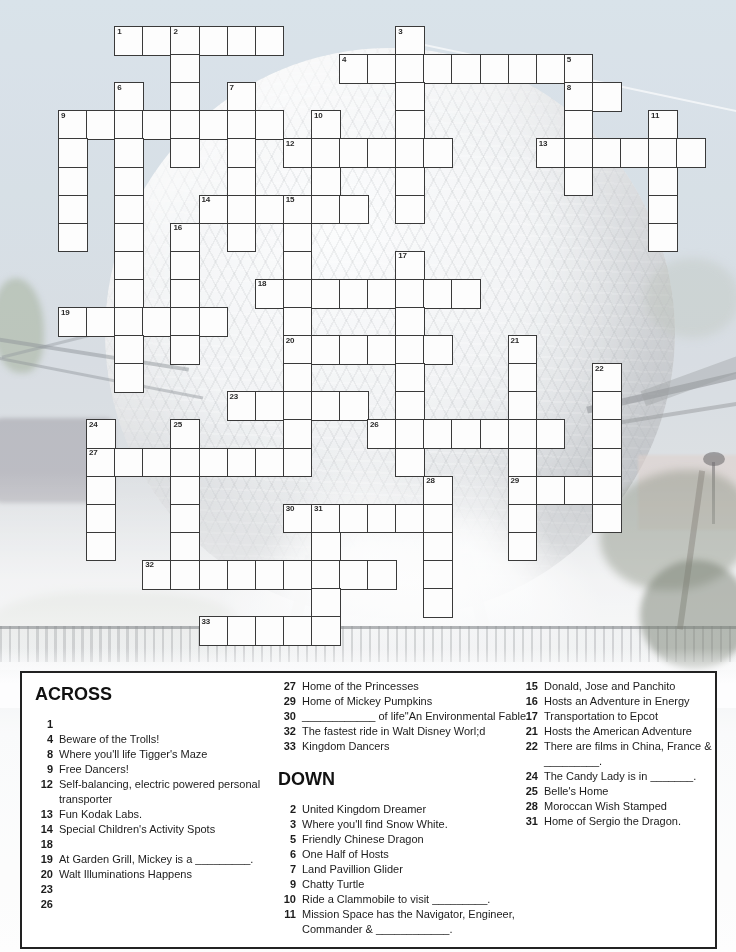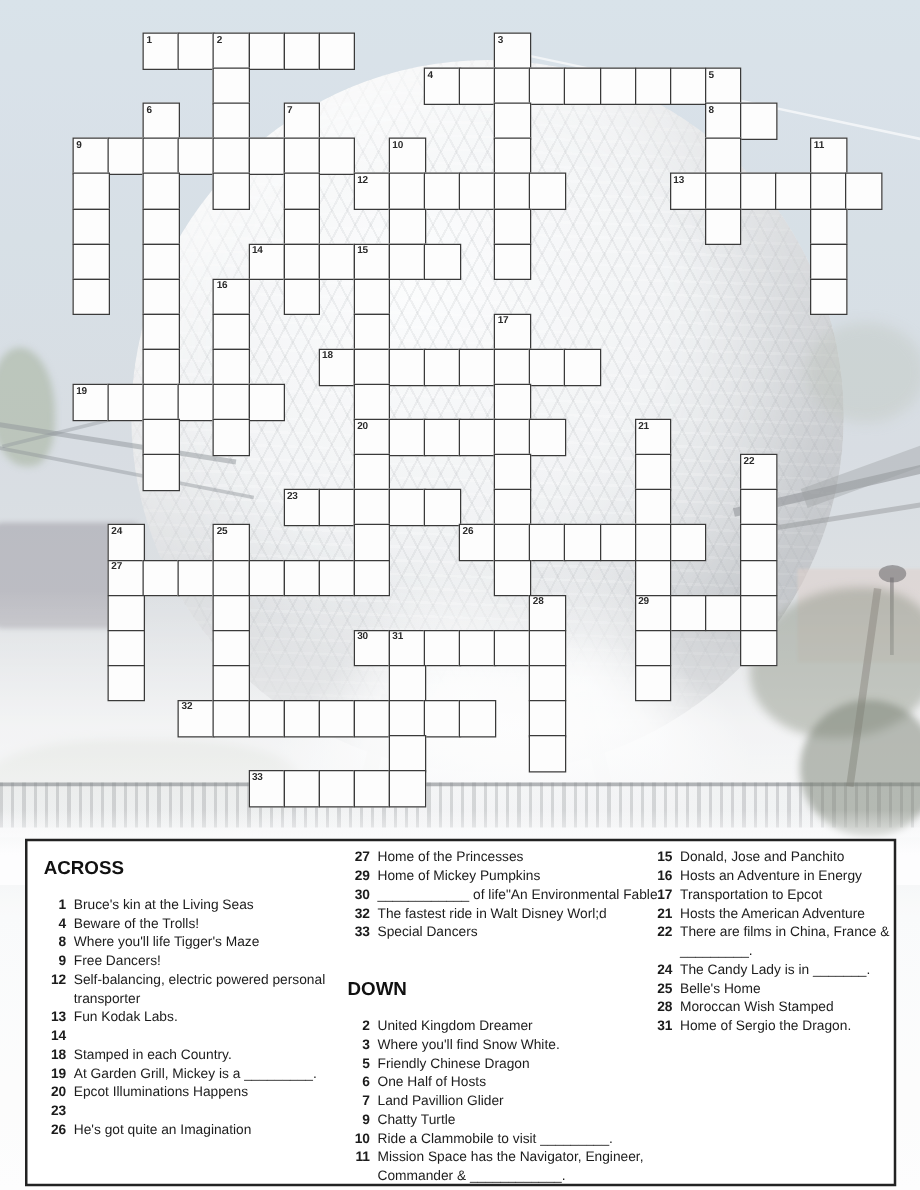--- a/index.html
+++ b/index.html
@@ -54,22 +54,22 @@
 
   #grid { position:absolute; inset:0; }
   .cell { position:absolute; width:29.7px; height:29.7px; background:#fdfdfd; border:1.6px solid #3a3a3a; }
   .cellnum { position:absolute; top:0.5px; left:2px; font-size:8px; line-height:1.1; font-weight:700; color:#2a2a2a; letter-spacing:-0.2px; }
 
   .cluebox { position:absolute; left:20px; top:671px; width:697px; height:278px; background:#fff; border:2px solid #222; }
   .clue-col { position:absolute; }
   .col-1 { left:13px; top:14px; width:238px; }
   .col-2 { left:256px; top:6px; width:260px; }
   .col-3 { left:498px; top:6px; width:196px; }
-  .clue-header { font-size:15px; line-height:15px; font-weight:700; color:#111; margin-bottom:15px; }
-  .clue-header:not(:first-child) { margin-top:30px; }
+  .clue-header { font-size:18px; line-height:15px; font-weight:700; color:#111; margin-bottom:15px; }
+  .clue-header:not(:first-child) { margin-top:18px; }
   .clue { display:flex; font-size:11px; line-height:15px; color:#1c1c1c; }
   .cnum { flex:0 0 18px; text-align:right; font-weight:700; margin-right:6px; }
   .ctxt { flex:1; }
 </style>
 </head>
 <body>
 
 <div class="stage">
   <div class="photo">
     <div class="contrail"></div>
@@ -346,21 +346,20 @@
       <div class="cell" style="left: 254.7px; top: 616.1px;"></div>
       <div class="cell" style="left: 282.8px; top: 616.1px;"></div>
       <div class="cell" style="left: 310.9px; top: 616.1px;"></div>
     </div>
 
   <div class="cluebox">
     <div class="clue-col col-1">
         <div class="clue-header">ACROSS</div>
         <div class="clue">
           <span class="cnum">1</span>
-          <span class="ctxt">Bruce's kin at the Living Seas</span>
         </div>
         <div class="clue">
           <span class="cnum">4</span>
           <span class="ctxt">Beware of the Trolls!</span>
         </div>
         <div class="clue">
           <span class="cnum">8</span>
           <span class="ctxt">Where you'll life Tigger's Maze</span>
         </div>
         <div class="clue">
@@ -370,39 +369,38 @@
         <div class="clue">
           <span class="cnum">12</span>
           <span class="ctxt">Self-balancing, electric powered personal transporter</span>
         </div>
         <div class="clue">
           <span class="cnum">13</span>
           <span class="ctxt">Fun Kodak Labs.</span>
         </div>
         <div class="clue">
           <span class="cnum">14</span>
+          <span class="ctxt">Special  Children's Activity Spots</span>
         </div>
         <div class="clue">
           <span class="cnum">18</span>
-          <span class="ctxt">Stamped in each Country.</span>
         </div>
         <div class="clue">
           <span class="cnum">19</span>
           <span class="ctxt">At Garden Grill, Mickey is a _________.</span>
         </div>
         <div class="clue">
           <span class="cnum">20</span>
-          <span class="ctxt">Epcot Illuminations Happens</span>
+          <span class="ctxt">Walt Illuminations Happens</span>
         </div>
         <div class="clue">
           <span class="cnum">23</span>
         </div>
         <div class="clue">
           <span class="cnum">26</span>
-          <span class="ctxt">He's got quite an Imagination</span>
         </div>
       </div>
     <div class="clue-col col-2">
         <div class="clue">
           <span class="cnum">27</span>
           <span class="ctxt">Home of the Princesses</span>
         </div>
         <div class="clue">
           <span class="cnum">29</span>
           <span class="ctxt">Home of Mickey Pumpkins</span>
@@ -410,21 +408,21 @@
         <div class="clue">
           <span class="cnum">30</span>
           <span class="ctxt">____________ of life"An Environmental Fable.</span>
         </div>
         <div class="clue">
           <span class="cnum">32</span>
           <span class="ctxt">The fastest  ride in Walt Disney Worl;d</span>
         </div>
         <div class="clue">
           <span class="cnum">33</span>
-          <span class="ctxt">Special Dancers</span>
+          <span class="ctxt">Kingdom Dancers</span>
         </div>
         <div class="clue-header">DOWN</div>
         <div class="clue">
           <span class="cnum">2</span>
           <span class="ctxt">United Kingdom Dreamer</span>
         </div>
         <div class="clue">
           <span class="cnum">3</span>
           <span class="ctxt">Where you'll find Snow White.</span>
         </div>

